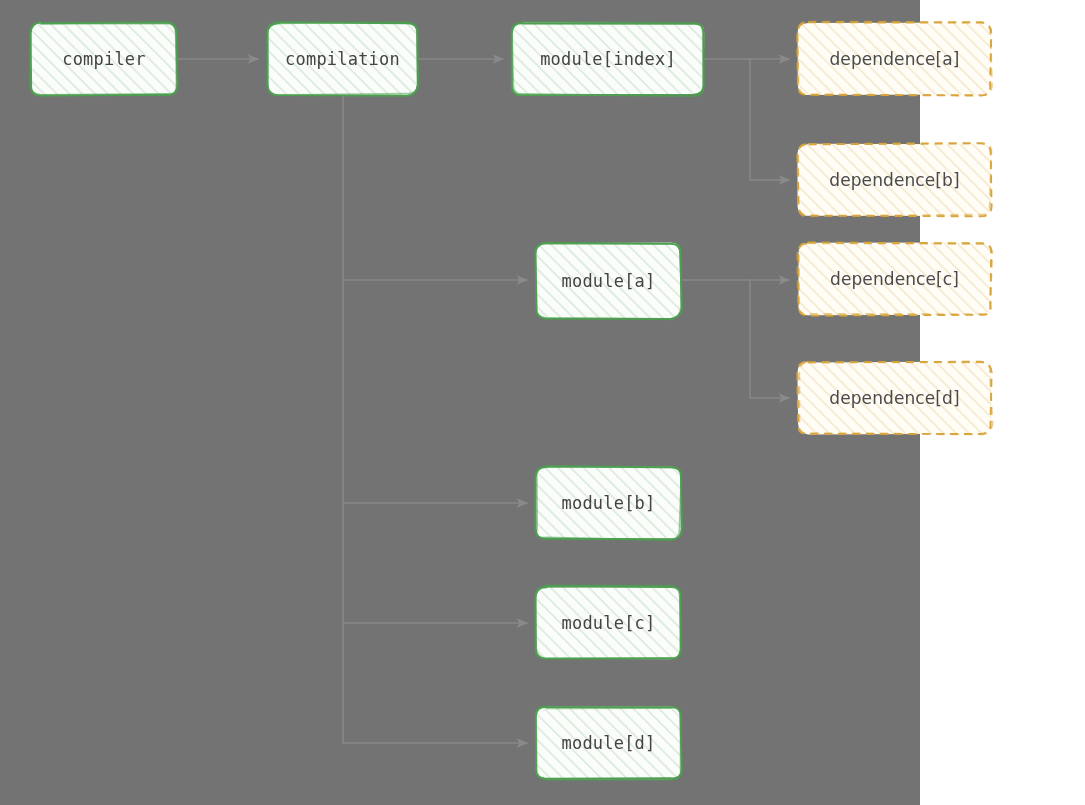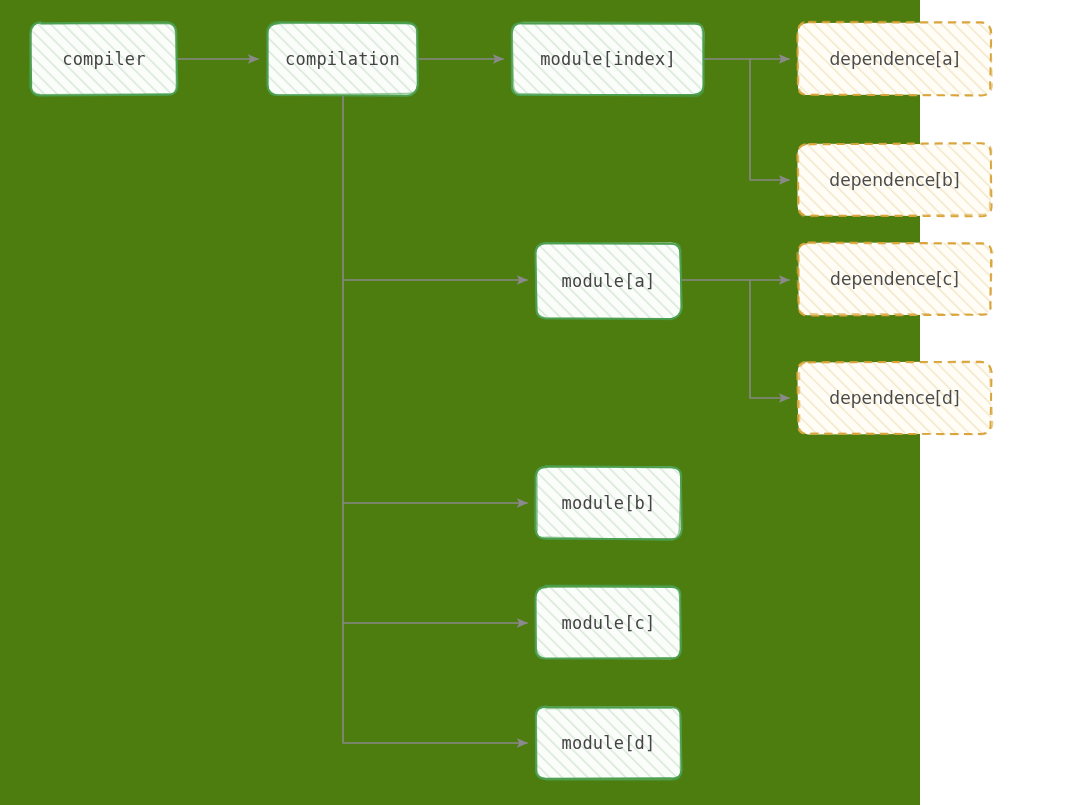--- a/index.html
+++ b/index.html
@@ -10,21 +10,21 @@
   body {
     width: 1085px;
     height: 805px;
     font-family: "DejaVu Sans Mono", monospace;
     overflow: hidden;
   }
   #diagram-root {
     position: relative;
     width: 920px;
     height: 805px;
-    background: #4d7c0f;
+    background: #737373;
   }
   svg#flow-svg {
     display: block;
     width: 1085px;
     height: 805px;
   }
   .node-label {
     font-family: "DejaVu Sans Mono", monospace;
     font-size: 17px;
     fill: #444444;

